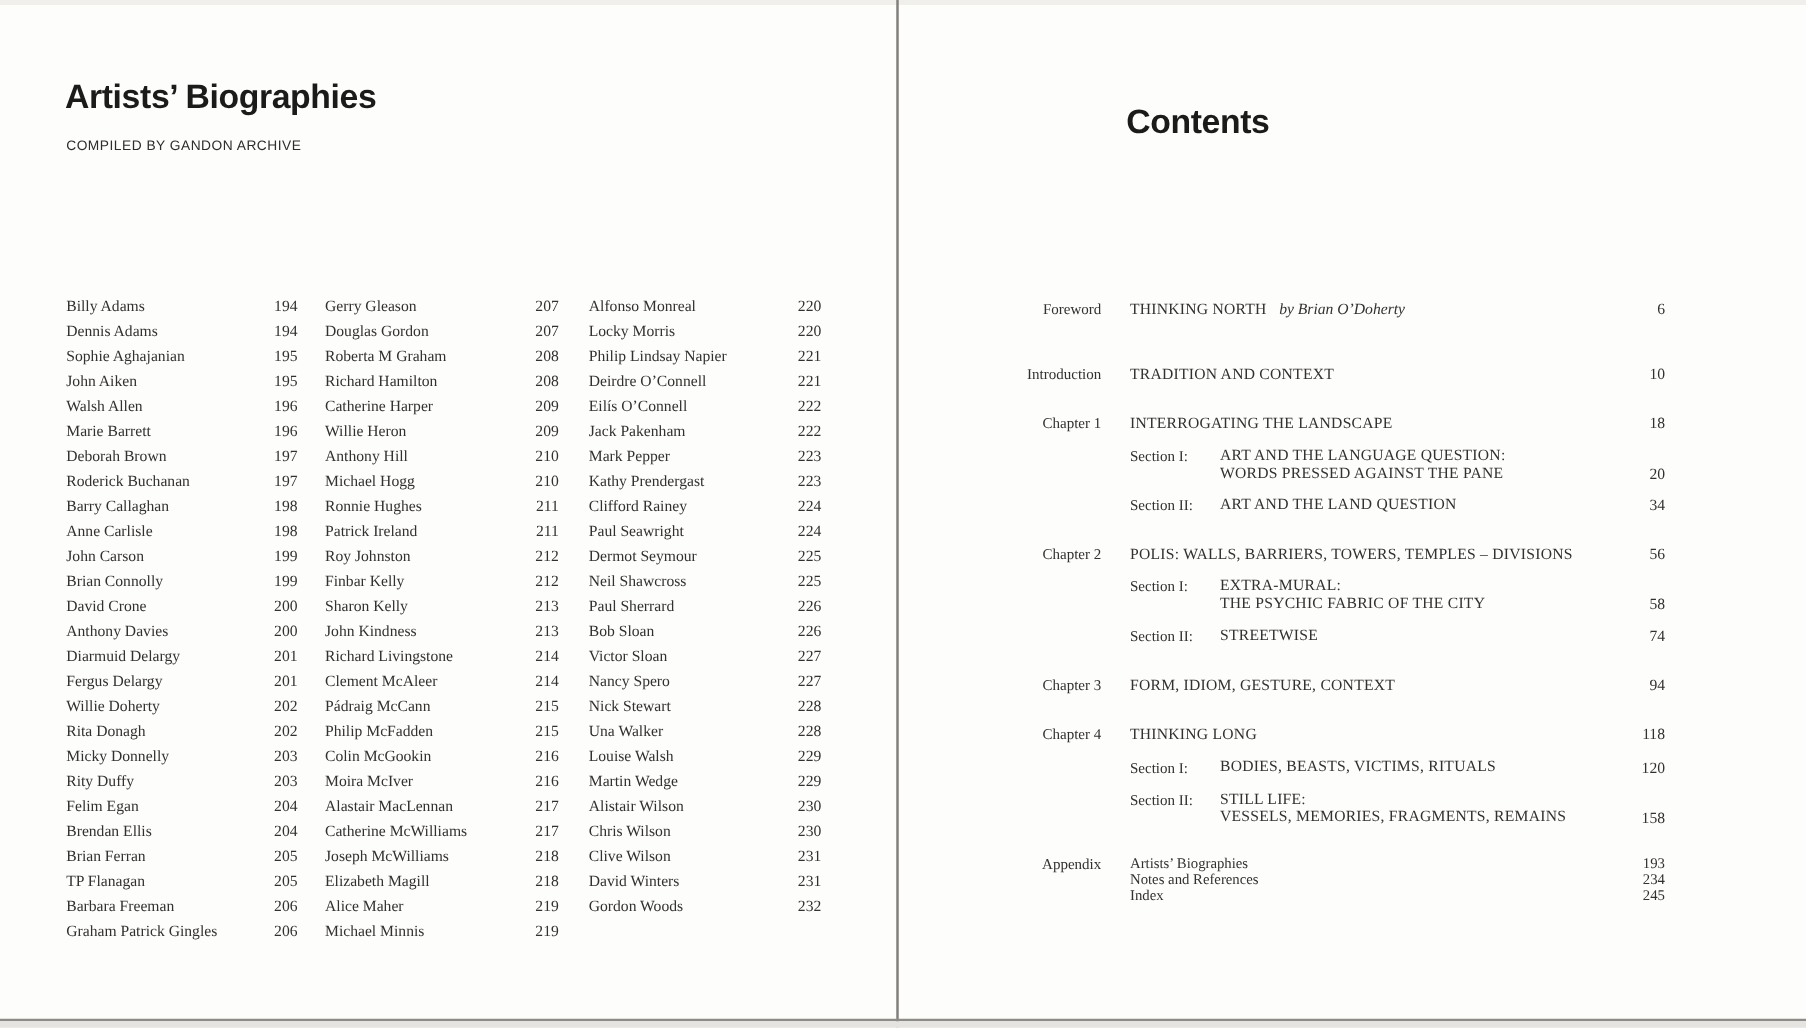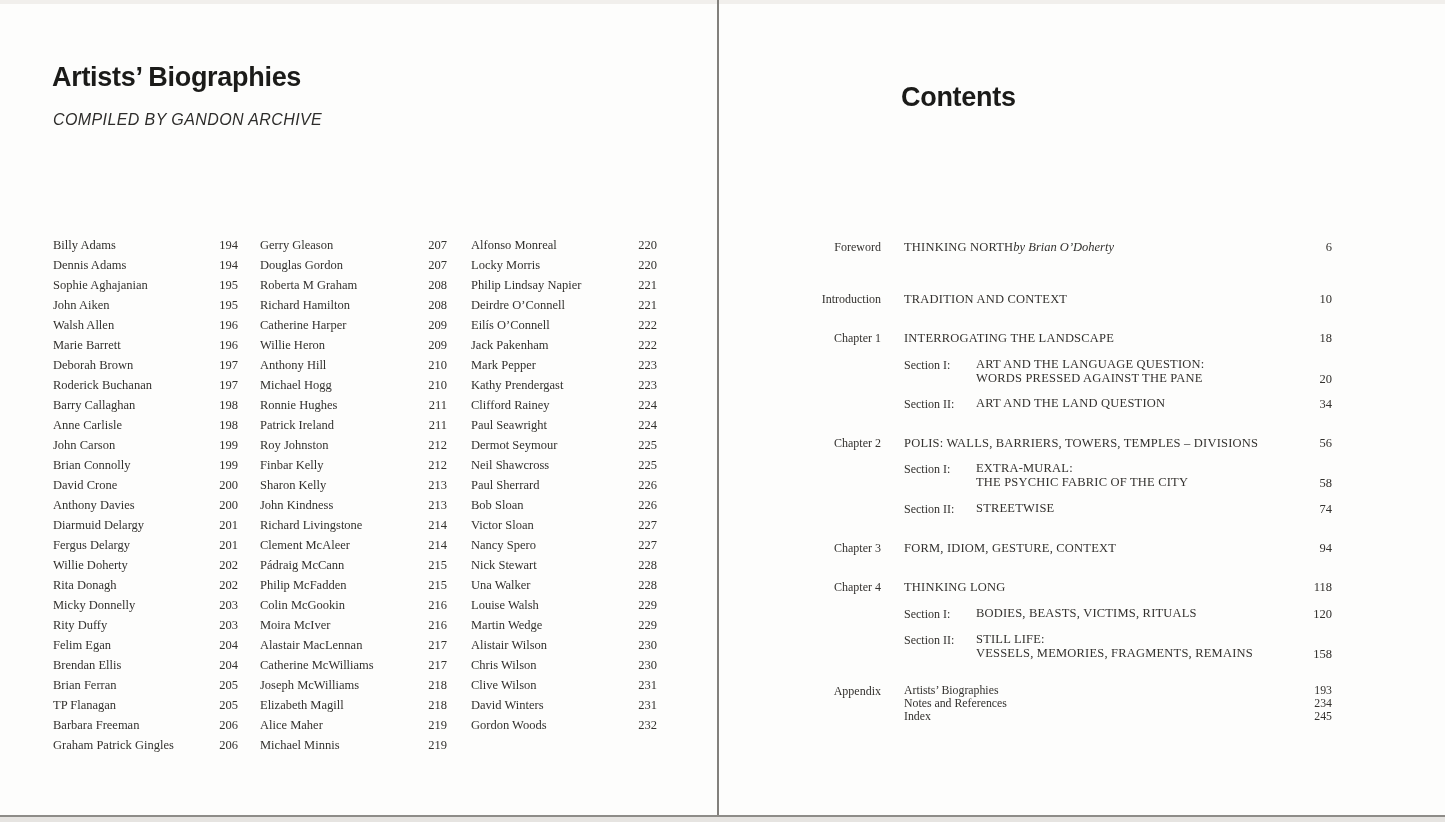--- a/index.html
+++ b/index.html
@@ -8,34 +8,34 @@
   .edge-top{position:absolute;left:0;top:0;width:1445px;height:4px;background:#f1efec;}
   .gutter{position:absolute;left:717px;top:0;width:2px;height:822px;background:#82807c;}
   .bottom-rule{position:absolute;left:0;top:815px;width:1445px;height:2px;background:#8e8c88;}
   .bottom-strip{position:absolute;left:0;top:817px;width:1445px;height:5px;background:#e6e4e1;}
 
   .page-title{position:absolute;margin:0;font-family:"Liberation Sans",sans-serif;font-weight:bold;
               font-size:27px;color:#1b1b19;letter-spacing:-0.3px;}
   #title-left{left:52px;top:62px;}
   #title-right{left:901px;top:62px;margin-top:20px;}
   .subtitle{position:absolute;left:53px;top:111px;font-family:"Liberation Sans",sans-serif;
-            font-size:16px;color:#2e2d2b;letter-spacing:0.4px;font-style:italic;}
+            font-size:11px;color:#2e2d2b;letter-spacing:0.4px;}
 
   .bio-col{position:absolute;top:238px;}
   #bio-col-0{left:53px;width:185px;}
   #bio-col-1{left:260px;width:187px;}
   #bio-col-2{left:471px;width:186px;}
   .bio-row{display:flex;justify-content:space-between;align-items:baseline;height:20px;font-size:12.5px;}
   .bio-name{white-space:nowrap;}
   .bio-page{white-space:nowrap;}
 
   .toc-row{position:absolute;left:0;width:1445px;font-size:12.5px;}
   .toc-label{position:absolute;left:760px;width:121px;text-align:right;font-size:12px;}
   .chapter-title{position:absolute;left:904px;letter-spacing:0.2px;white-space:nowrap;}
-  .toc-italic{font-style:italic;letter-spacing:0;}
+  .toc-italic{font-style:italic;margin-left:10px;letter-spacing:0;}
   .section-label{position:absolute;left:904px;font-size:12px;font-family:Liberation Serif, serif;}
   .section-title{position:absolute;left:976px;line-height:13.5px;letter-spacing:0.2px;white-space:nowrap;}
   .toc-page{position:absolute;left:1232px;width:100px;text-align:right;}
 
   .appendix-label{position:absolute;left:760px;top:684px;width:121px;text-align:right;font-size:12px;}
   .appendix-items{position:absolute;left:904px;top:684px;width:428px;}
   .appendix-row{display:flex;justify-content:space-between;align-items:baseline;
                 height:13.2px;line-height:13.2px;font-size:11.8px;}
 </style>
 </head>

